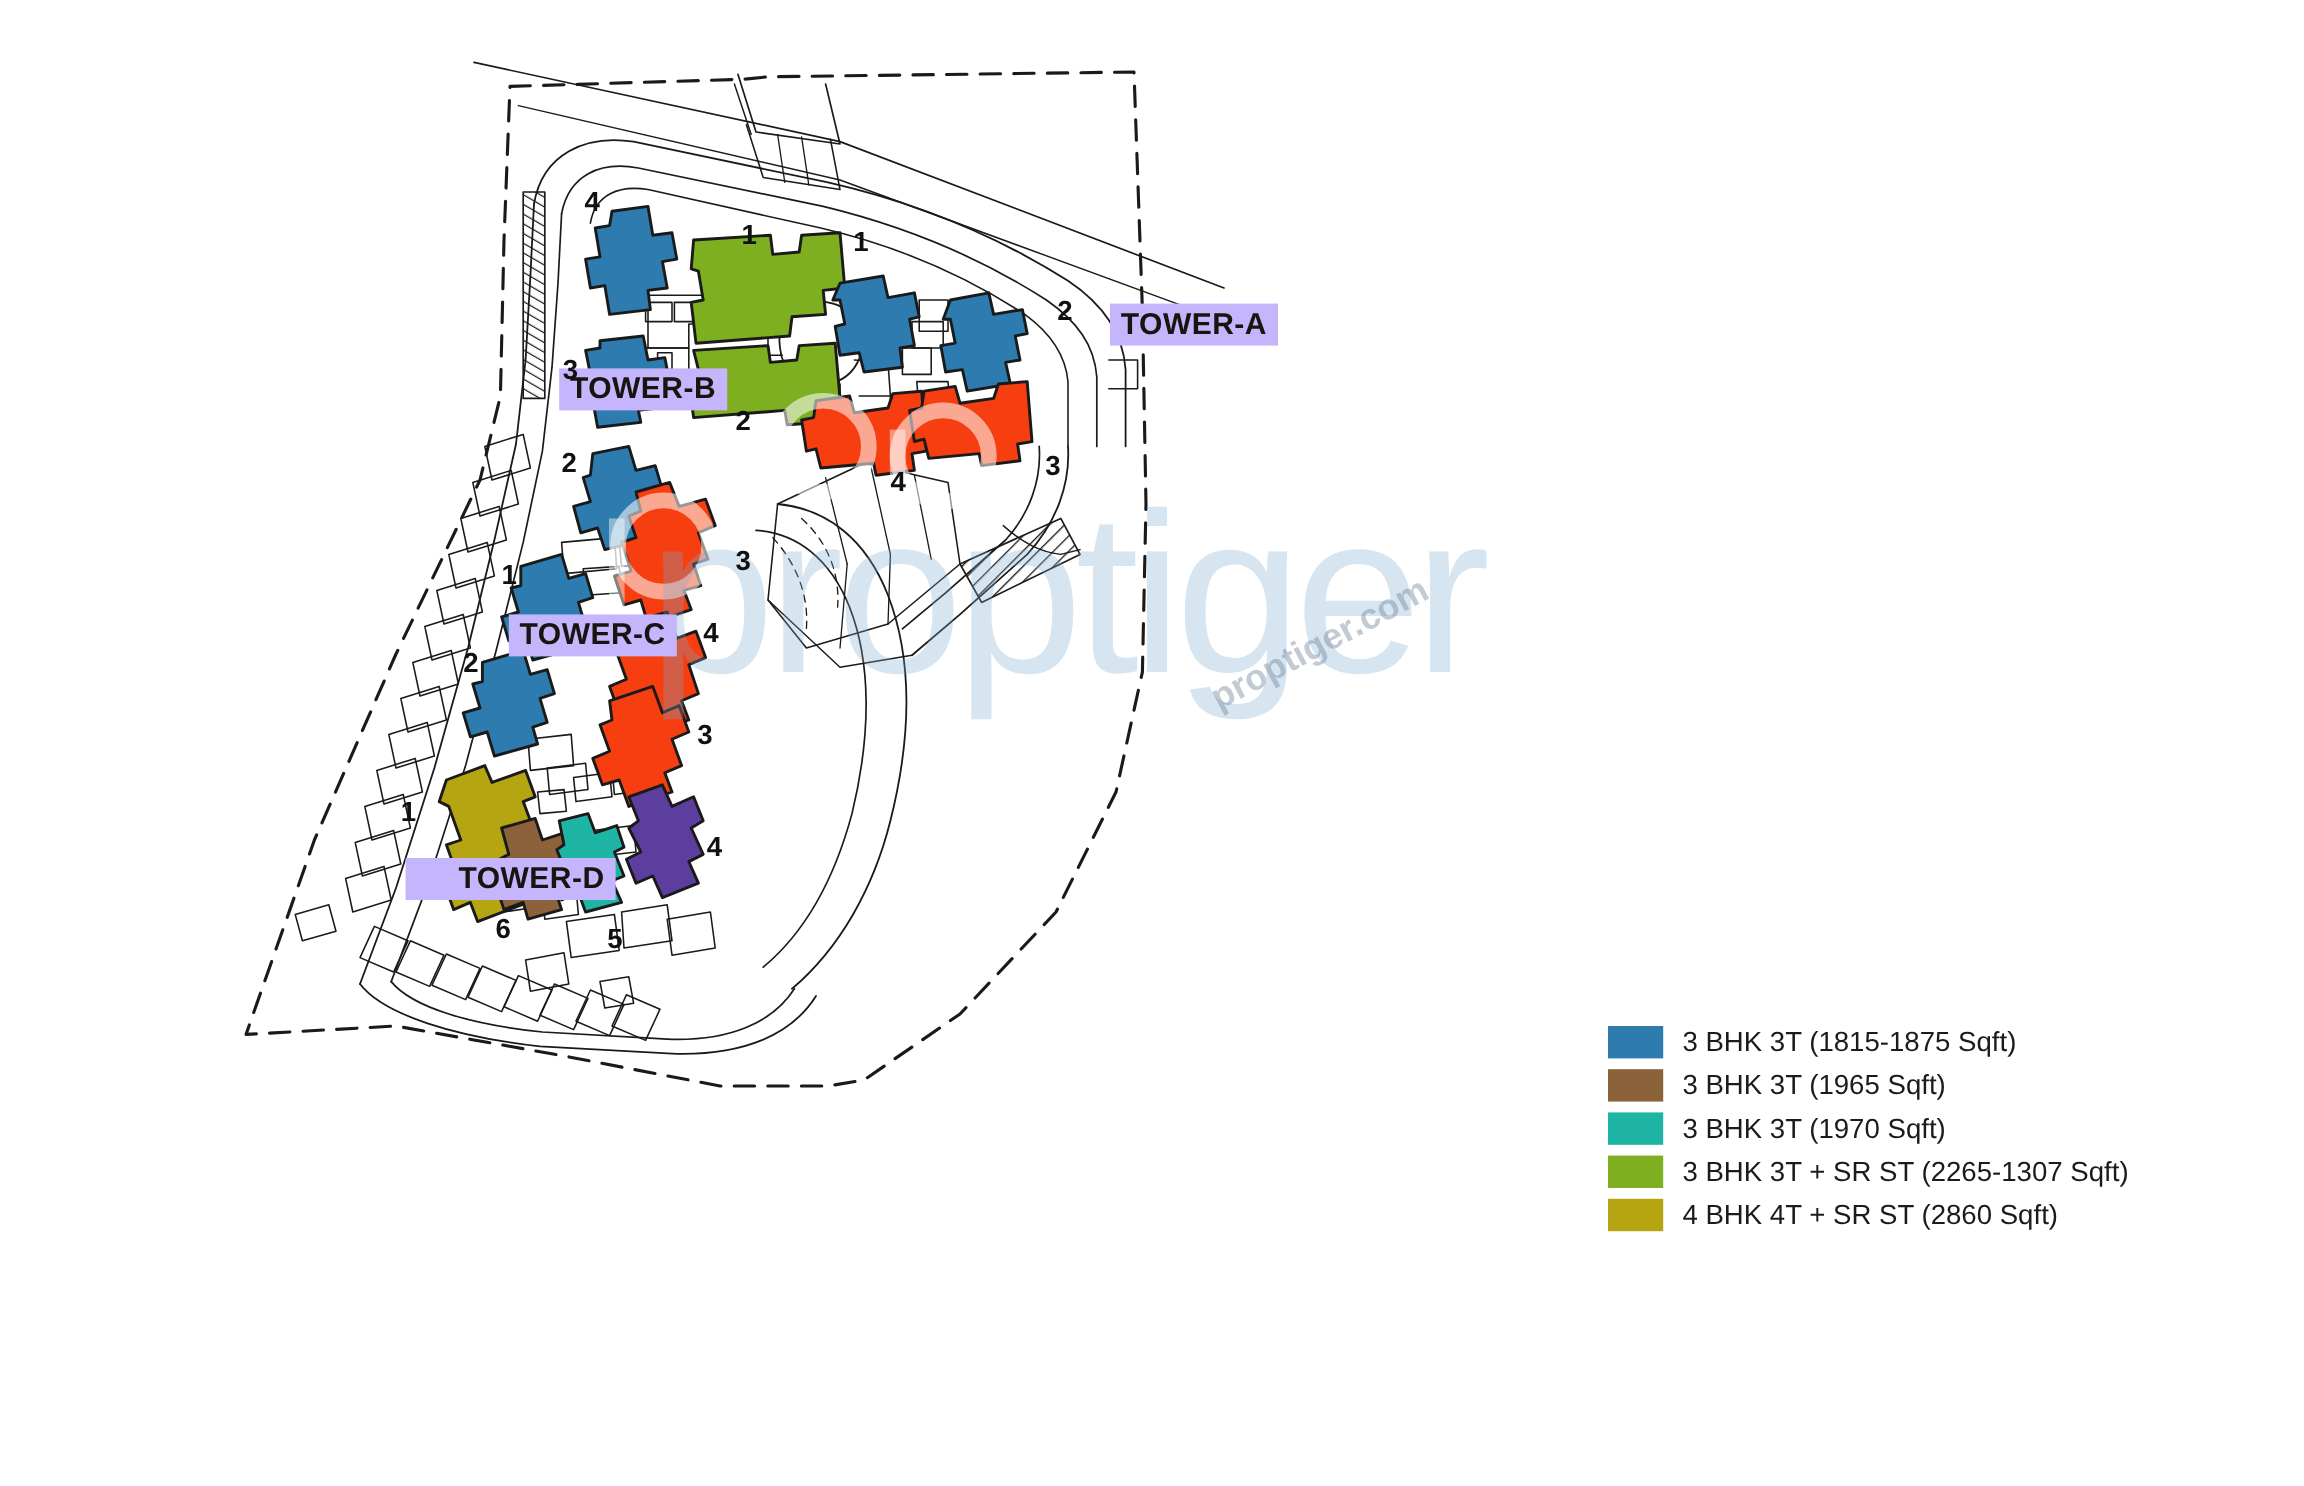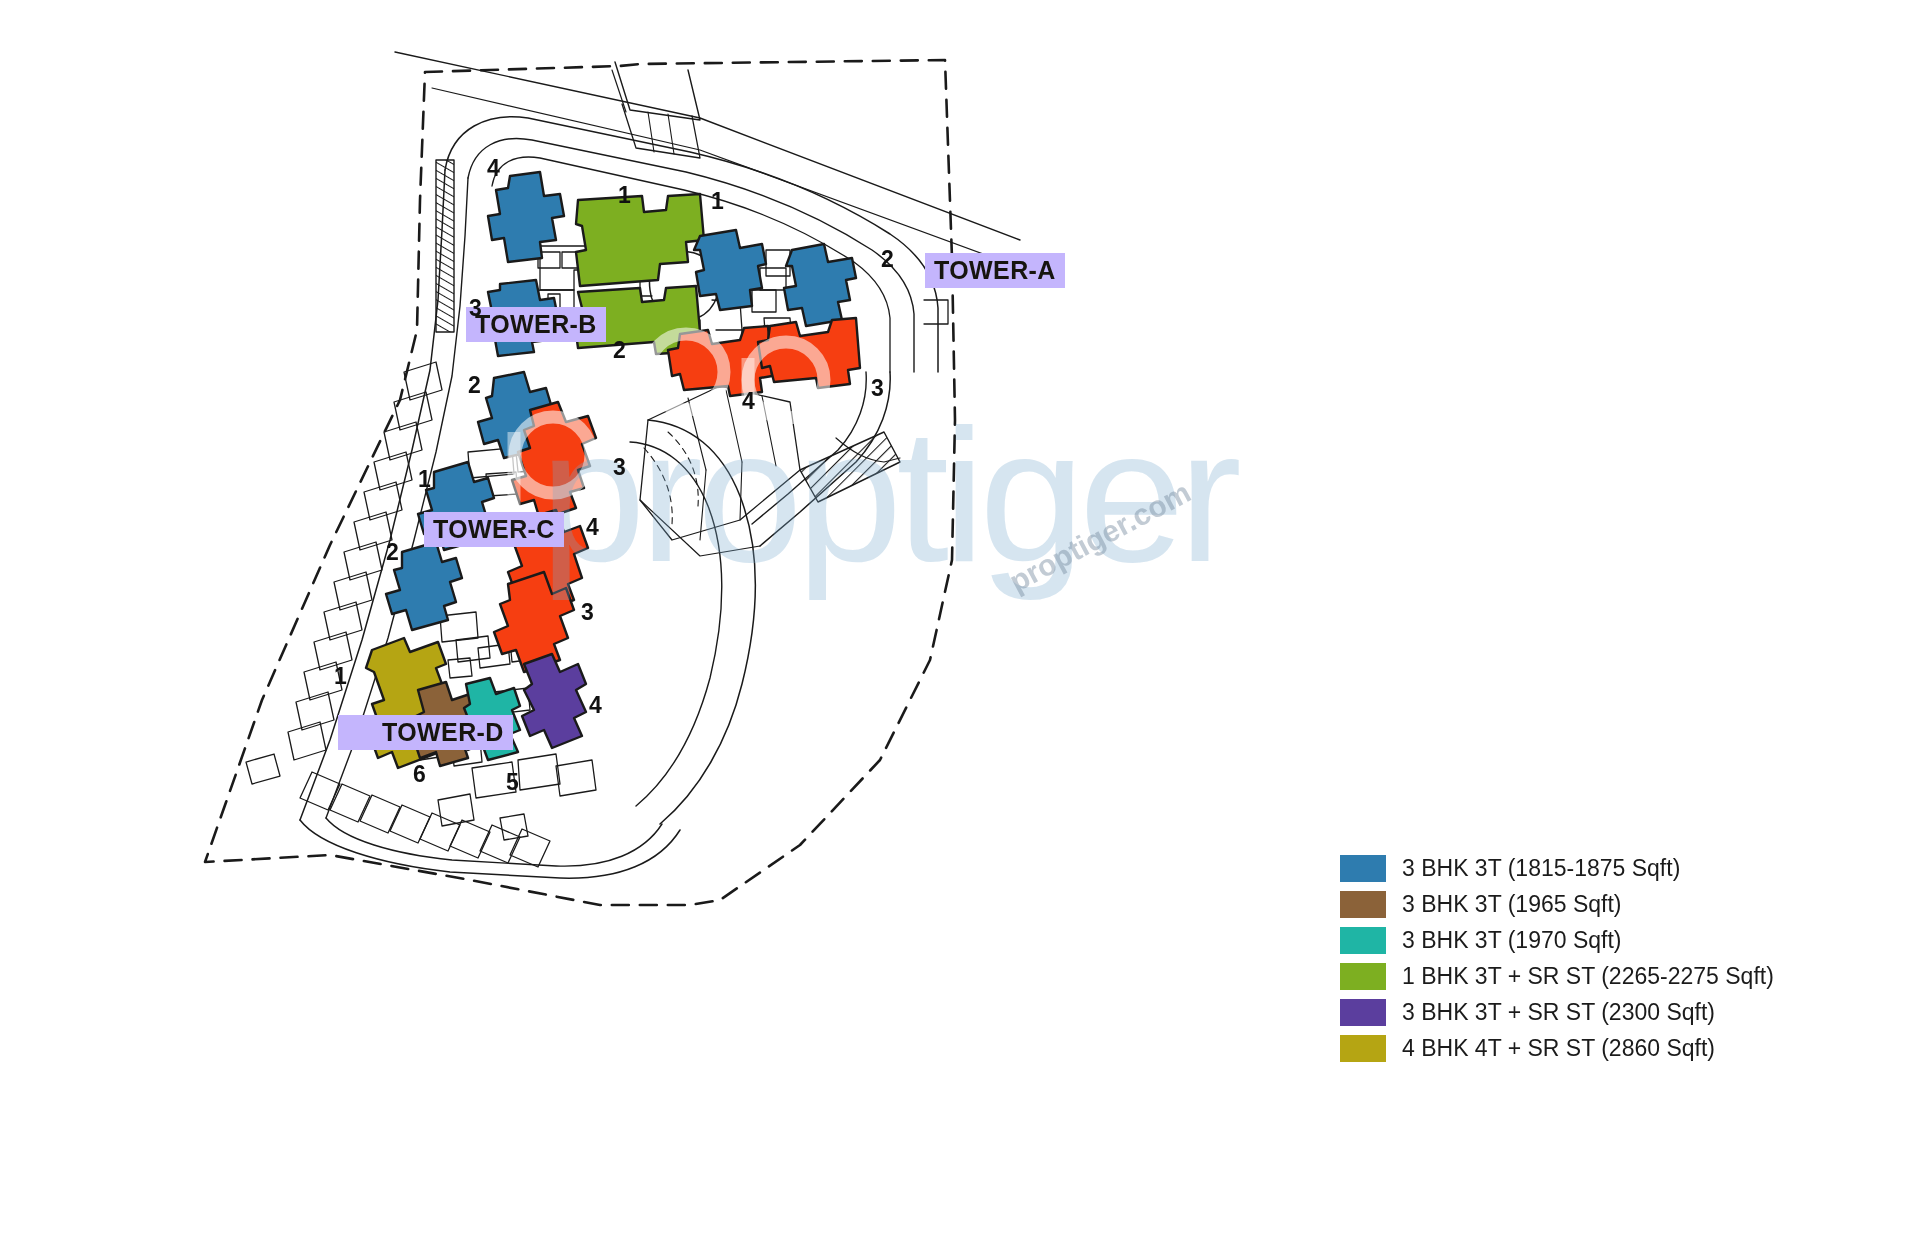--- a/index.html
+++ b/index.html
@@ -351,25 +351,21 @@
       <div class="legend-row">
         <span class="legend-swatch" style="background: rgb(139, 98, 57);"></span>
         <span class="legend-text">3 BHK 3T (1965 Sqft)</span>
       </div>
       <div class="legend-row">
         <span class="legend-swatch" style="background: rgb(31, 181, 165);"></span>
         <span class="legend-text">3 BHK 3T (1970 Sqft)</span>
       </div>
       <div class="legend-row">
         <span class="legend-swatch" style="background: rgb(125, 175, 33);"></span>
-        <span class="legend-text">1 BHK 3T + SR ST (2265-2275 Sqft)</span>
-      </div>
-      <div class="legend-row">
-        <span class="legend-swatch" style="background: rgb(91, 62, 158);"></span>
-        <span class="legend-text">3 BHK 3T + SR ST (2300 Sqft)</span>
+        <span class="legend-text">3 BHK 3T + SR ST (2265-1307 Sqft)</span>
       </div>
       <div class="legend-row">
         <span class="legend-swatch" style="background: rgb(181, 165, 19);"></span>
         <span class="legend-text">4 BHK 4T + SR ST (2860 Sqft)</span>
       </div>
     </div>
 
 </div>
 
 </body></html>

